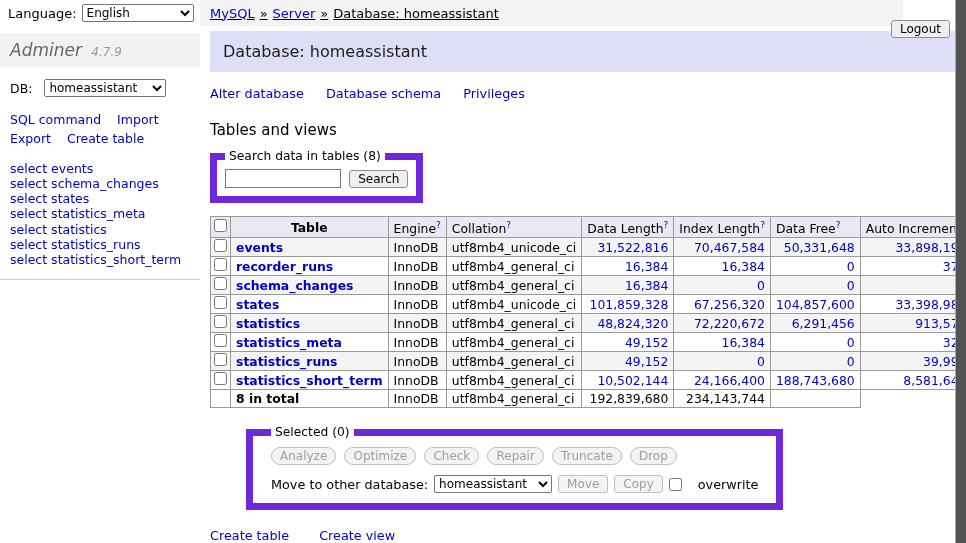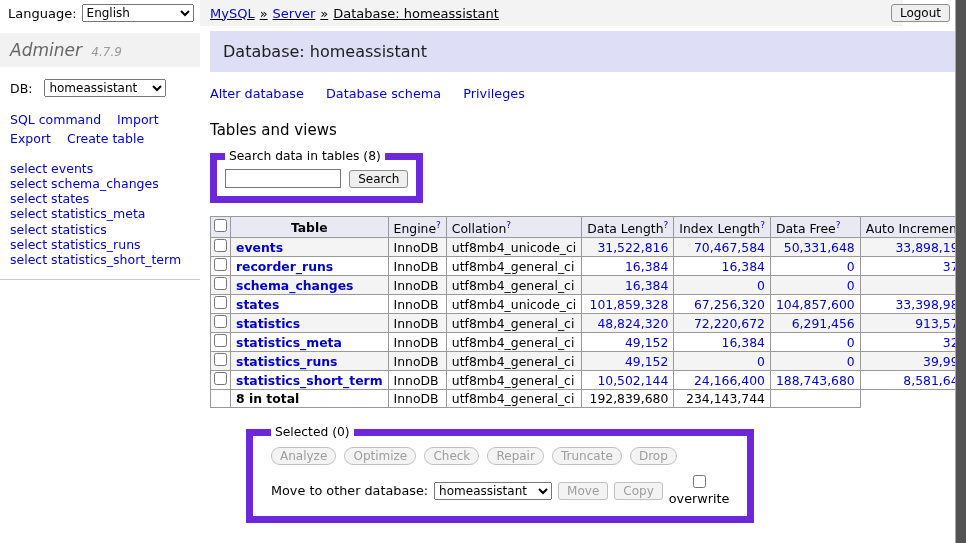--- a/index.html
+++ b/index.html
@@ -14,21 +14,21 @@
   }
   a { color: var(--link, #0000c8); text-decoration: none; cursor: pointer; }
   select, input, button { font-family: inherit; }
 
   
   .topbar { height: 26px; display: flex; align-items: center; position: relative; }
   .lang-area { width: 200px; flex: 0 0 200px; padding-left: 8px; display: flex; align-items: center; gap: 5px; }
   .lang-area select { width: 112px; font-size: 12px; }
   .breadcrumb { background: var(--bar-bg, #f3f3f3); height: 26px; flex: 0 0 703px; display: flex; align-items: center; padding: 0 10px; gap: 5px; font-size: 13px; text-decoration: underline; }
   .breadcrumb .sep { color: #000; }
-  .logout-btn { position: absolute; right: 16px; top: 4px; }
+  .logout-btn { position: absolute; right: 16px; top: 20px; }
 
   button { font-size: 12px; background: #efefef; border: 1px solid #8e8e8e; border-radius: 3px; padding: 1px 8px; color: #000; cursor: pointer; }
   button:disabled { background: #f3f3f3; border-color: #c0c0c0; color: #9d9d9d; cursor: default; }
 
   
   .layout { display: flex; align-items: flex-start; }
 
   
   .sidebar { width: 200px; flex: 0 0 200px; font-size: 12.5px; }
   .app-title { background: #f2f2f2; color: #666; font-size: 17px; font-weight: normal; font-style: italic; padding: 7px 10px; margin: 7px 0 10px; }
@@ -67,21 +67,21 @@
   tfoot td.num { color: #000; }
   col.c-table { width: 118px; } col.c-engine { width: 46px; } col.c-coll { width: 102px; }
   col.c-dlen { width: 76px; } col.c-ilen { width: 74px; } col.c-free { width: 68px; }
   col.c-auto { width: 84px; }
 
   
   .selected-fieldset { margin-top: 17px; padding: 8px 18px 10px; margin-left: 36px; }
   .selected-fieldset .btn-row button { margin-right: 4px; border-radius: 9px; }
   .move-row { margin-top: 10px; display: flex; align-items: center; gap: 6px; font-size: 12.8px; }
   .move-row select { width: 118px; font-size: 12px; }
-  .move-row label { display: flex; align-items: center; gap: 3px; flex-direction: column; }
+  .move-row label { display: flex; align-items: center; gap: 16px; }
 
   .footer-links { margin-top: 18px; }
   .footer-links a, .routine-links a { margin-right: 26px; font-size: 12.8px; }
 
   
   .scrollbar { position: absolute; top: 0; right: 0; width: 11px; height: 543px; background: #dcdcdc; }
   .scrollbar .thumb { position: absolute; top: 0; left: 0; width: 100%; height: 100%; background: #535353; border-left: 1px solid #a8a8a8; }
 </style>
 </head>
 <body>

